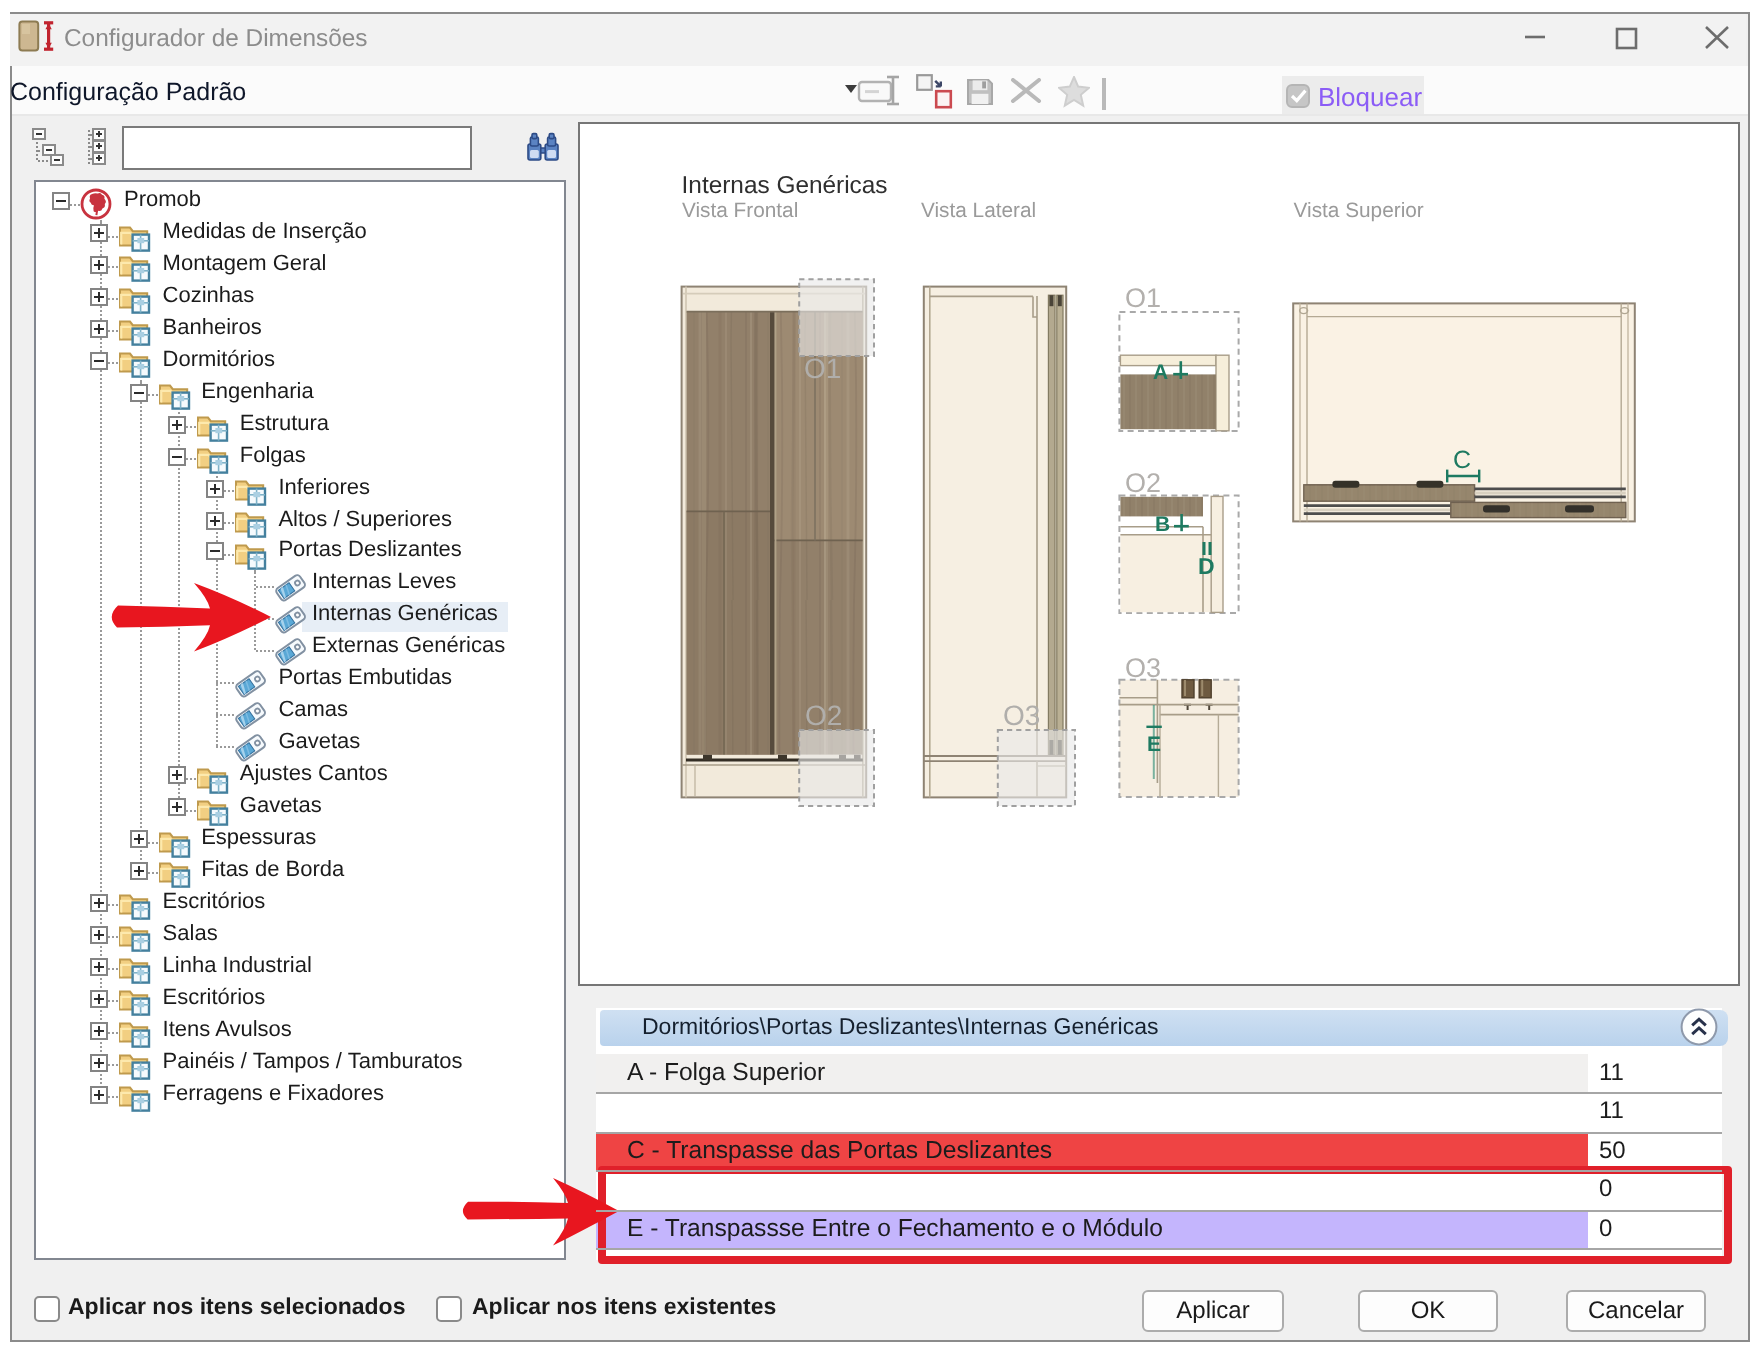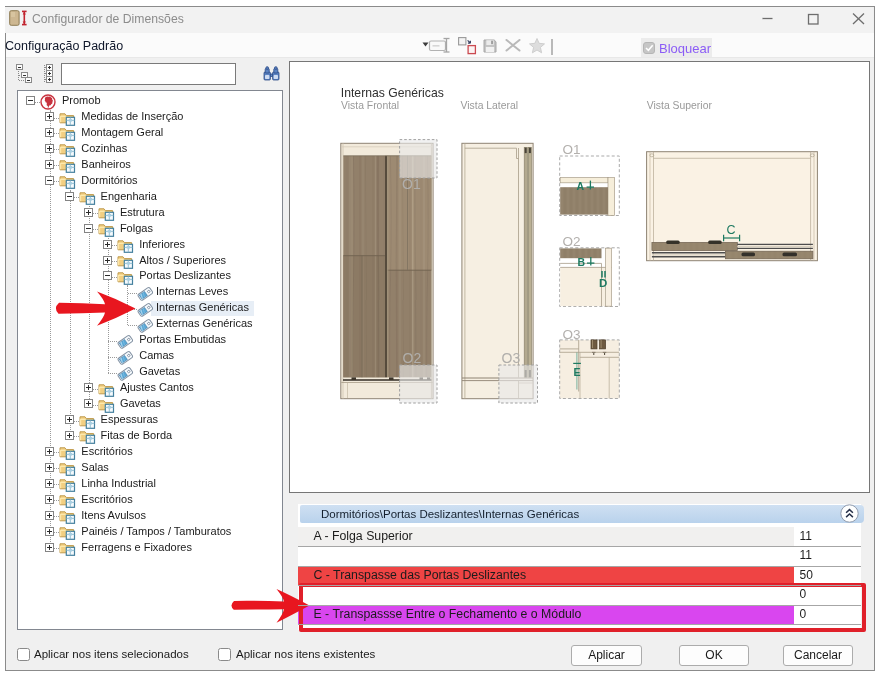--- a/index.html
+++ b/index.html
@@ -11,21 +11,21 @@
 #comborow { position:absolute; left:6px; top:33px; width:868px; height:25px; background:#fbfbfb; border-bottom:1px solid #e8e8e8; }
 #combotext { position:absolute; left:5px; top:39px; font-size:12.5px; color:#0f172a; }
 .treerow { position:absolute; height:16px; font-size:11px; color:#1b1b1b; white-space:nowrap; }
 .vdot { position:absolute; width:1px; border-left:1px dotted #9a9a9a; }
 .hdot { position:absolute; height:1px; border-top:1px dotted #9a9a9a; }
 .expander { position:absolute; width:9px; height:9px; background:#fff; border:1px solid #848484; }
 .expander .h { position:absolute; left:1px; top:3px; width:5px; height:1px; background:#2b2b2b; }
 .expander .v { position:absolute; left:3px; top:1px; width:1px; height:5px; background:#2b2b2b; }
 .btn { position:absolute; width:71px; height:21px; background:#fdfdfd; border:1px solid #acacac; border-radius:3px; font-size:12px; color:#1a1a1a; text-align:center; line-height:19px; }
 .cb { position:absolute; width:13px; height:13px; background:#fff; border:1px solid #8a8a8a; border-radius:2.5px; }
-.cblabel { position:absolute; font-size:11.5px; color:#1a1a1a; }
+.cblabel { position:absolute; font-size:11.5px; color:#1a1a1a;font-weight:bold; }
 .trow { position:absolute; left:298px; width:563px; }
 .trow .lab { position:absolute; left:0; top:0; width:496px; height:100%; font-size:12.3px; color:#1c1c1c; padding-left:15.5px; line-height:19px; }
 .trow .val { position:absolute; left:496px; top:0; width:67px; height:100%; background:#fff; font-size:12px; color:#1c1c1c; padding-left:5.5px; line-height:19px; }
 .tsep { position:absolute; left:298px; width:563px; height:1px; background:#a6a6a6; z-index:6; }
 </style>
 </head>
 <body>
 <svg width="0" height="0" style="position:absolute">
 <defs>
 <g id="i-folder">
@@ -576,21 +576,21 @@
 <div class="trow" style="top:565.8px;height:19.4px">
     <div class="lab" style="background:#ef4444">C - Transpasse das Portas Deslizantes</div>
     <div class="val">50</div>
   </div>
 <div class="tsep" style="top:585.2px"></div>
 <div class="trow" style="top:585.2px;height:19.4px">
     <div class="val">0</div>
   </div>
 <div class="tsep" style="top:604.6px"></div>
 <div class="trow" style="top:604.6px;height:19.4px">
-    <div class="lab" style="background:#d946ef">E - Transpassse Entre o Fechamento e o Módulo</div>
+    <div class="lab" style="background:#c4b5fd">E - Transpassse Entre o Fechamento e o Módulo</div>
     <div class="val">0</div>
   </div>
 <div class="tsep" style="top:624.0px"></div>
 <div class="abs" style="left:299px;top:583px;width:567px;height:49px;border:4px solid #e0202a;border-radius:2px"></div>
 <svg class="abs" style="left:50px;top:286px" width="92" height="46" viewBox="0 0 92 46">
   <path d="M85.5 22.5 Q66 12.5 47 5.5 Q54 13.5 55 18.3 Q32 17.2 9 16.8 Q3 22.3 8.5 27.8 Q32 27.4 55 26.6 Q54 31.5 47 39.8 Q66 32.5 85.5 22.5 Z" fill="#e8161f"></path>
 </svg>
 <svg class="abs" style="left:228px;top:584px" width="86" height="44" viewBox="0 0 86 44">
   <path d="M81.5 21.5 Q63 11.5 48.5 5 Q55 13 56 17.5 Q31 16.6 6 16.9 Q1 21.5 5.8 25.7 Q31 25.6 56 25.2 Q55 30 48.5 38.8 Q63 31.5 81.5 21.5 Z" fill="#e8161f"></path>
 </svg>

